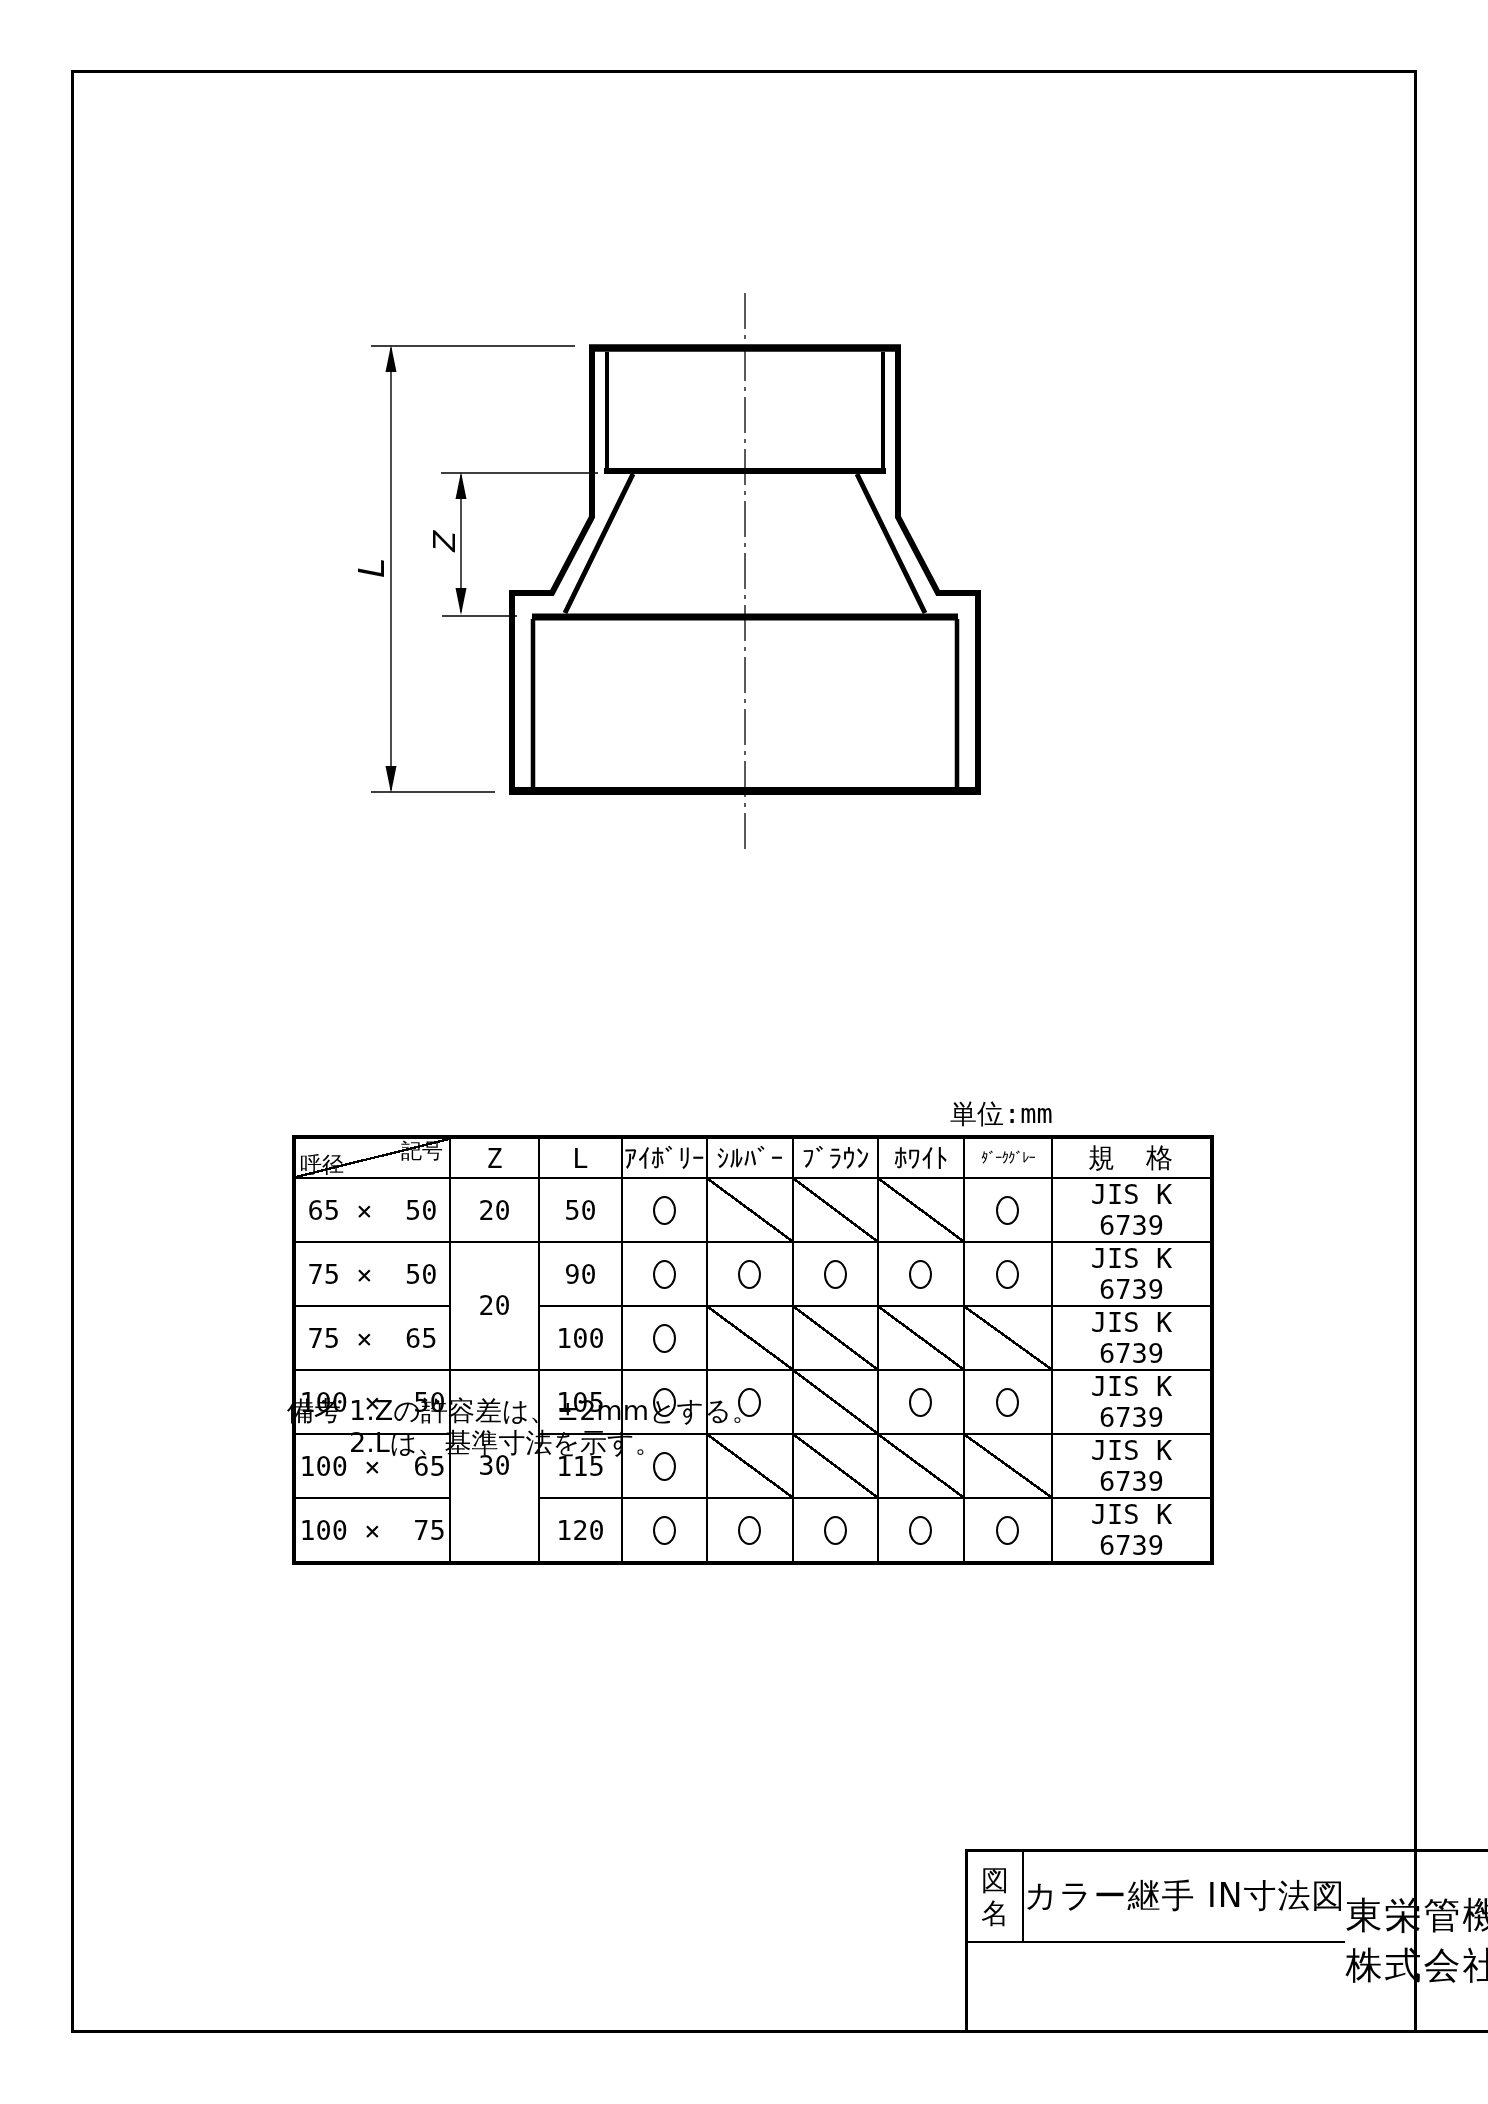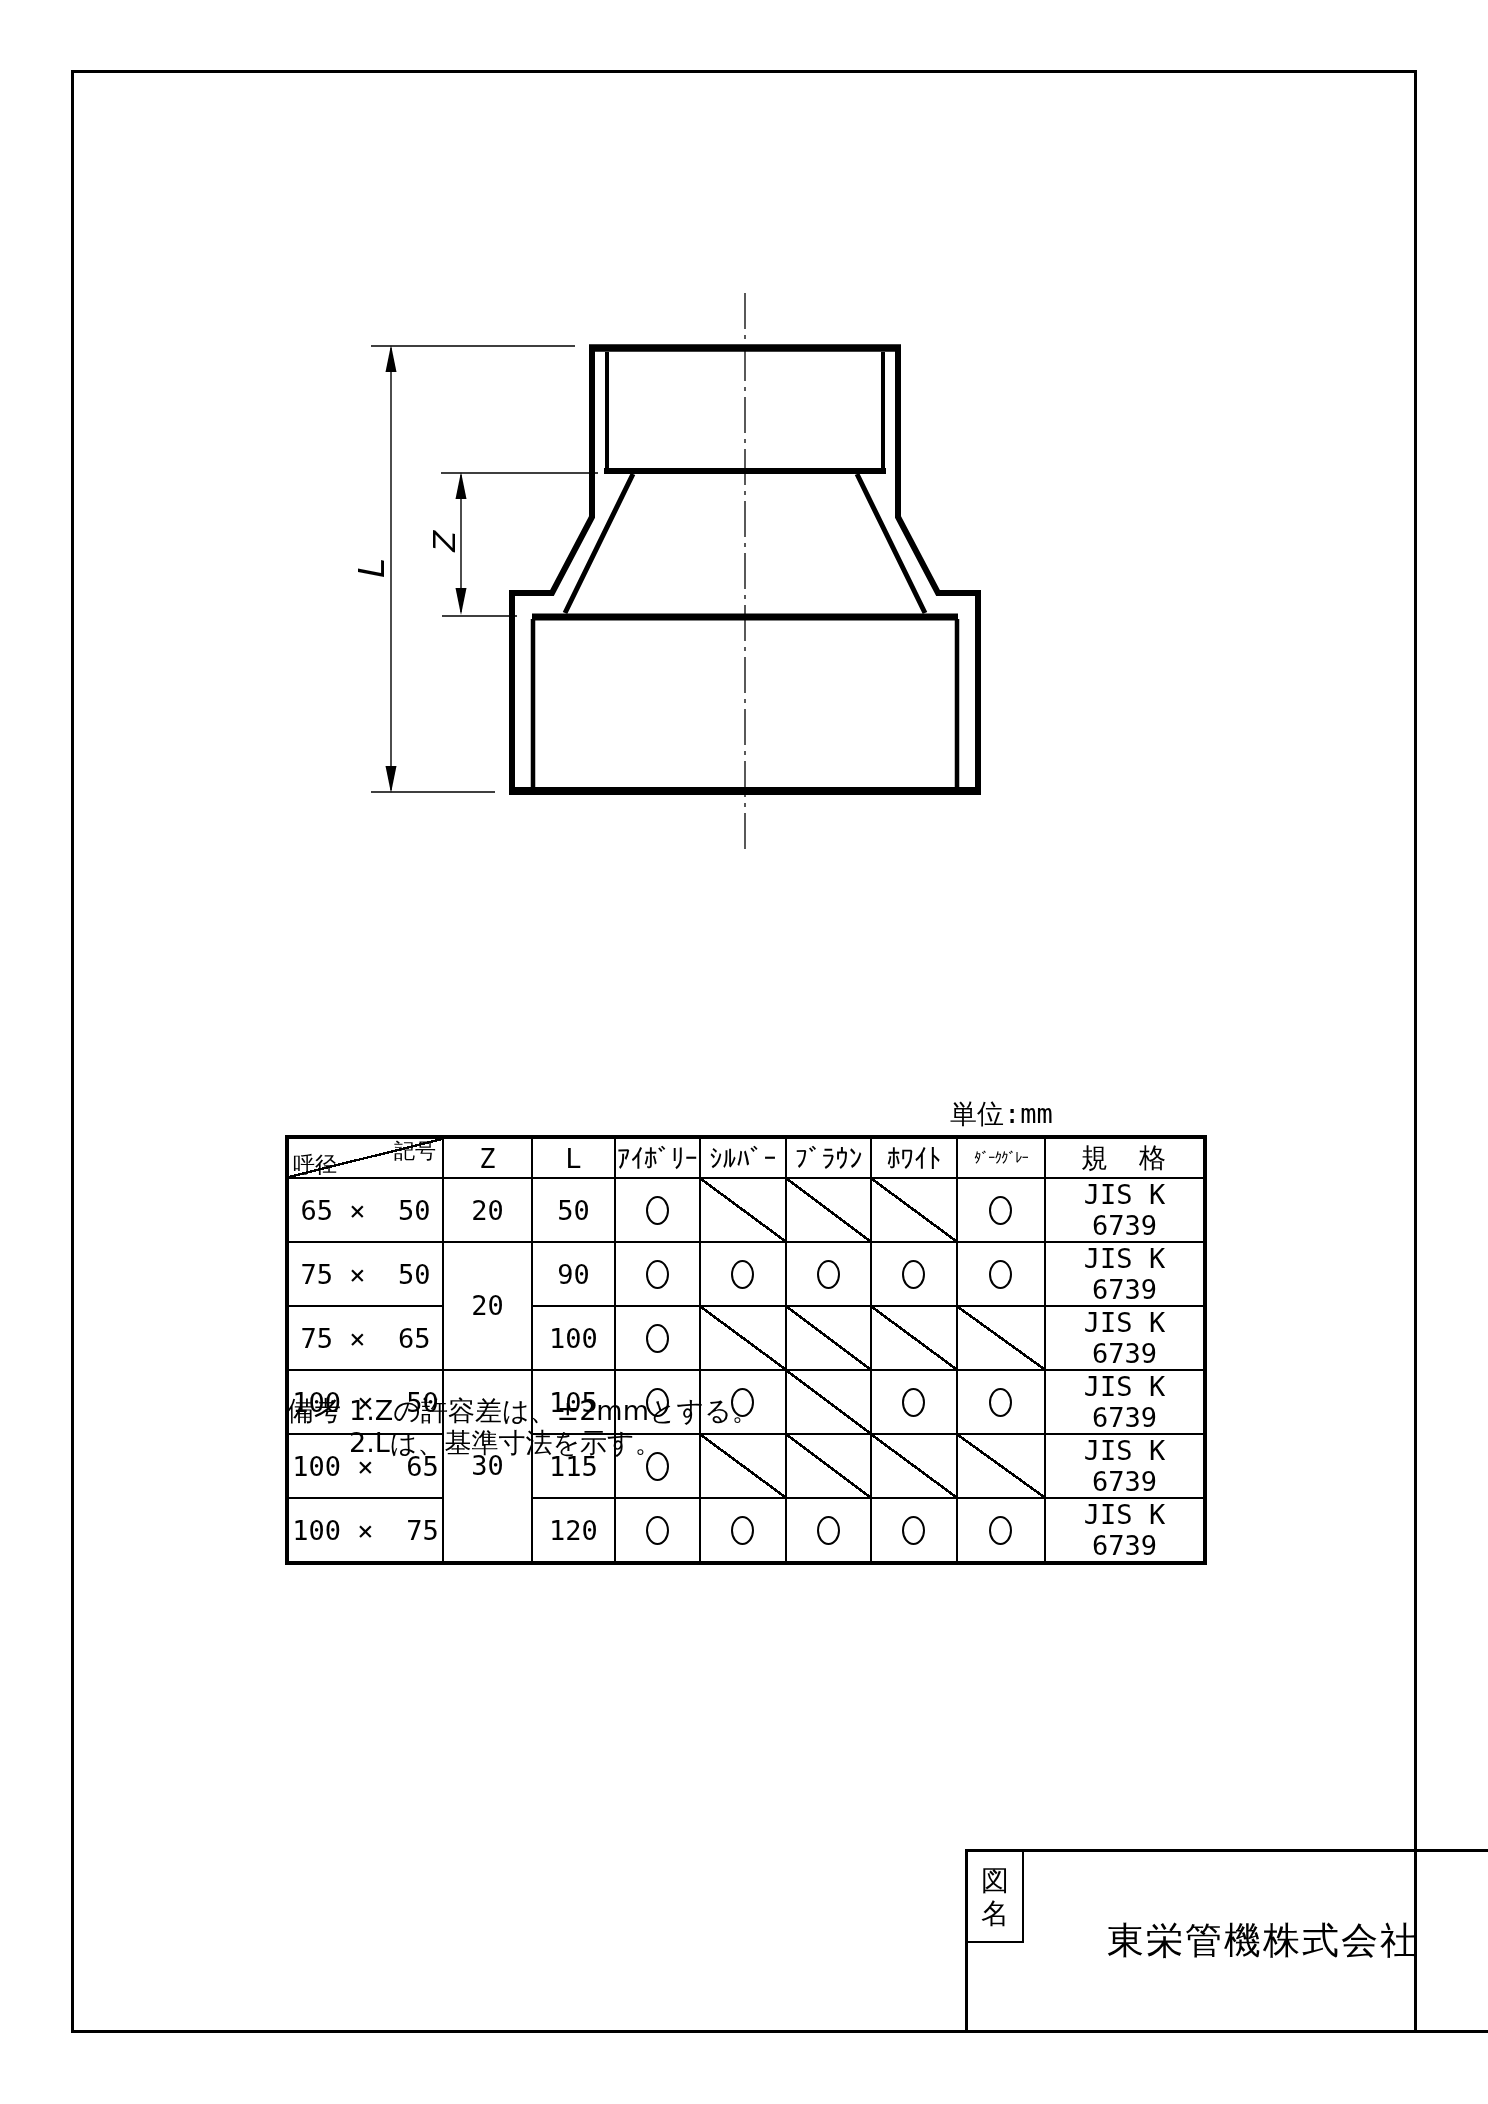--- a/index.html
+++ b/index.html
@@ -13,21 +13,21 @@
   }
   svg.drawing { position:absolute; left:0; top:0; }
 
   .unit {
     position:absolute; left:950px; top:1099px; width:258px; 
     font-size:27px; line-height:30px;
     font-family:"DejaVu Sans Mono","Liberation Mono",monospace;
   }
 
   table.dim {
-    position:absolute; left:285px; top:1135px; width:918px;
+    position:absolute; left:292px; top:1135px; width:918px;
     border-collapse:collapse; table-layout:fixed; border:4px solid #000;
   }
   table.dim td {
     border:2px solid #000; padding:0; text-align:center; vertical-align:middle;
     height:36px; font-size:27px; overflow:hidden;
   }
   table.dim tr.hdr td { height:38px; }
   .mono { font-family:"DejaVu Sans Mono","Liberation Mono",monospace; }
   td.size-cell { text-align:right; padding-right:14px; white-space:pre; }
   td.z-cell { vertical-align:top; line-height:36px; }
@@ -209,15 +209,16 @@
     <span>1.Zの許容差は、±2mmとする。</span>
   </div>
   <div class="row2">2.Lは、基準寸法を示す。</div>
 </div>
 
 <div class="titleblock">
   <div class="tb-top">
     <div class="tb-label">
       <div class="stack">図名</div>
     </div>
+    <div class="tb-name">カラー継手 IN寸法図</div>
   </div>
   <div class="tb-company">東栄管機株式会社</div>
 </div>
 
 </body></html>

